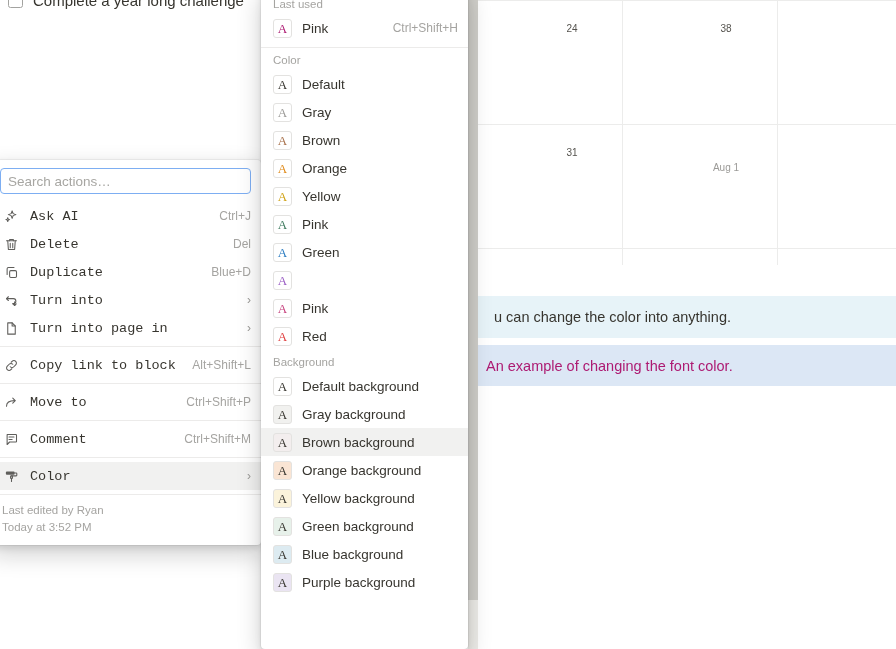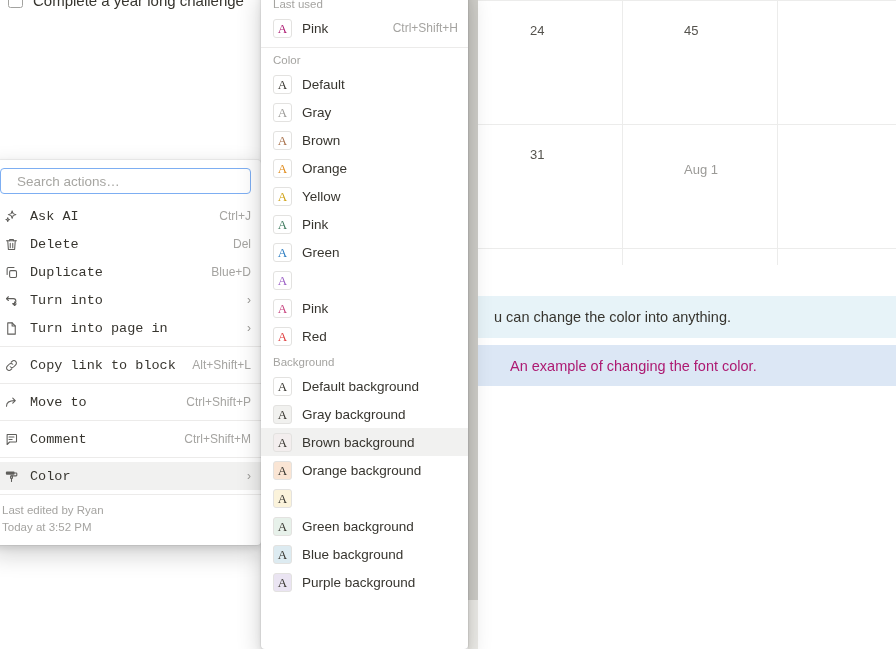--- a/index.html
+++ b/index.html
@@ -50,23 +50,23 @@
   .cal-hline {
     position: absolute; left: 0; right: 0;
     height: 1px; background: #ececeb;
   }
   .cal-vline {
     position: absolute; top: 0; bottom: 0;
     width: 1px; background: #ececeb;
   }
   .cal-daynum {
     position: absolute;
-    font-size: 13px;
+    font-size: 10px;
     color: #55534e;
-    text-align: left;
+    text-align: center;
   }
   .cal-daynum.muted { color: #9b9a97; }
 
   
   .cb {
     position: absolute;
     left: 478px;
     width: 418px;
     display: flex;
     align-items: center;
@@ -75,21 +75,21 @@
   .cb-blue-bg {
     top: 296px; height: 42px;
     background: #e7f3f8;
     color: #37352f;
     padding-left: 16px;
   }
   .cb-purple-bg {
     top: 345px; height: 41px;
     background: #dce7f5;
     color: #ad1a72;
-    padding-left: 32px;
+    padding-left: 8px;
   }
 
   
   .page-scrollbar {
     position: absolute;
     left: 468px; top: 0;
     width: 10px; height: 600px;
     background: #cfcec9;
   }
   .page-scrollbar-track {
@@ -117,21 +117,21 @@
     width: 271px;
     padding-bottom: 0;
   }
 
   .search-wrap { padding: 8px 10px 4px 10px; }
   .search-input {
     width: 100%;
     height: 26px;
     border: 1px solid #7daef2;
     border-radius: 4px;
-    padding: 0 16px;
+    padding: 0 7px;
     font-size: 13.5px;
     font-family: "Liberation Sans", sans-serif;
     color: #37352f;
     outline: none;
     background: #fff;
   }
   .search-input::placeholder { color: #a7a6a2; }
 
   .mgroup { padding: 4px 0; }
   .mgroup + .mgroup { border-top: 1px solid #ecebea; }
@@ -239,21 +239,21 @@
   </div>
 
   <div class="calendar">
     <div class="cal-hline" style="top:40px;"></div>
     <div class="cal-hline" style="top:164px;"></div>
     <div class="cal-hline" style="top:288px;"></div>
     <div class="cal-vline" style="left:152px;"></div>
     <div class="cal-vline" style="left:307px;"></div>
 
     <div class="cal-daynum" style="left:60px; top:63px; width:84px;">24</div>
-    <div class="cal-daynum" style="left:214px; top:63px; width:84px;">45</div>
+    <div class="cal-daynum" style="left:214px; top:63px; width:84px;">38</div>
     <div class="cal-daynum" style="left:60px; top:187px; width:84px;">31</div>
     <div class="cal-daynum muted" style="left:214px; top:202px; width:84px;">Aug 1</div>
   </div>
 
   <div class="cb cb-blue-bg">
     <span>u can change the color into anything.</span>
   </div>
   <div class="cb cb-purple-bg">
     <span>An example of changing the font color.</span>
   </div>
@@ -454,20 +454,21 @@
     <div class="citem selected">
       <span class="swatch" style="color:#37352f; background:#f3eeee;">A</span>
       <span class="ci-label">Brown background</span>
     </div>
     <div class="citem">
       <span class="swatch" style="color:#37352f; background:#fae5d4;">A</span>
       <span class="ci-label">Orange background</span>
     </div>
     <div class="citem">
       <span class="swatch" style="color:#37352f; background:#fbf3db;">A</span>
+      <span class="ci-label">Yellow background</span>
     </div>
     <div class="citem">
       <span class="swatch" style="color:#37352f; background:#e7f1ea;">A</span>
       <span class="ci-label">Green background</span>
     </div>
     <div class="citem">
       <span class="swatch" style="color:#37352f; background:#ddebf1;">A</span>
       <span class="ci-label">Blue background</span>
     </div>
     <div class="citem">

